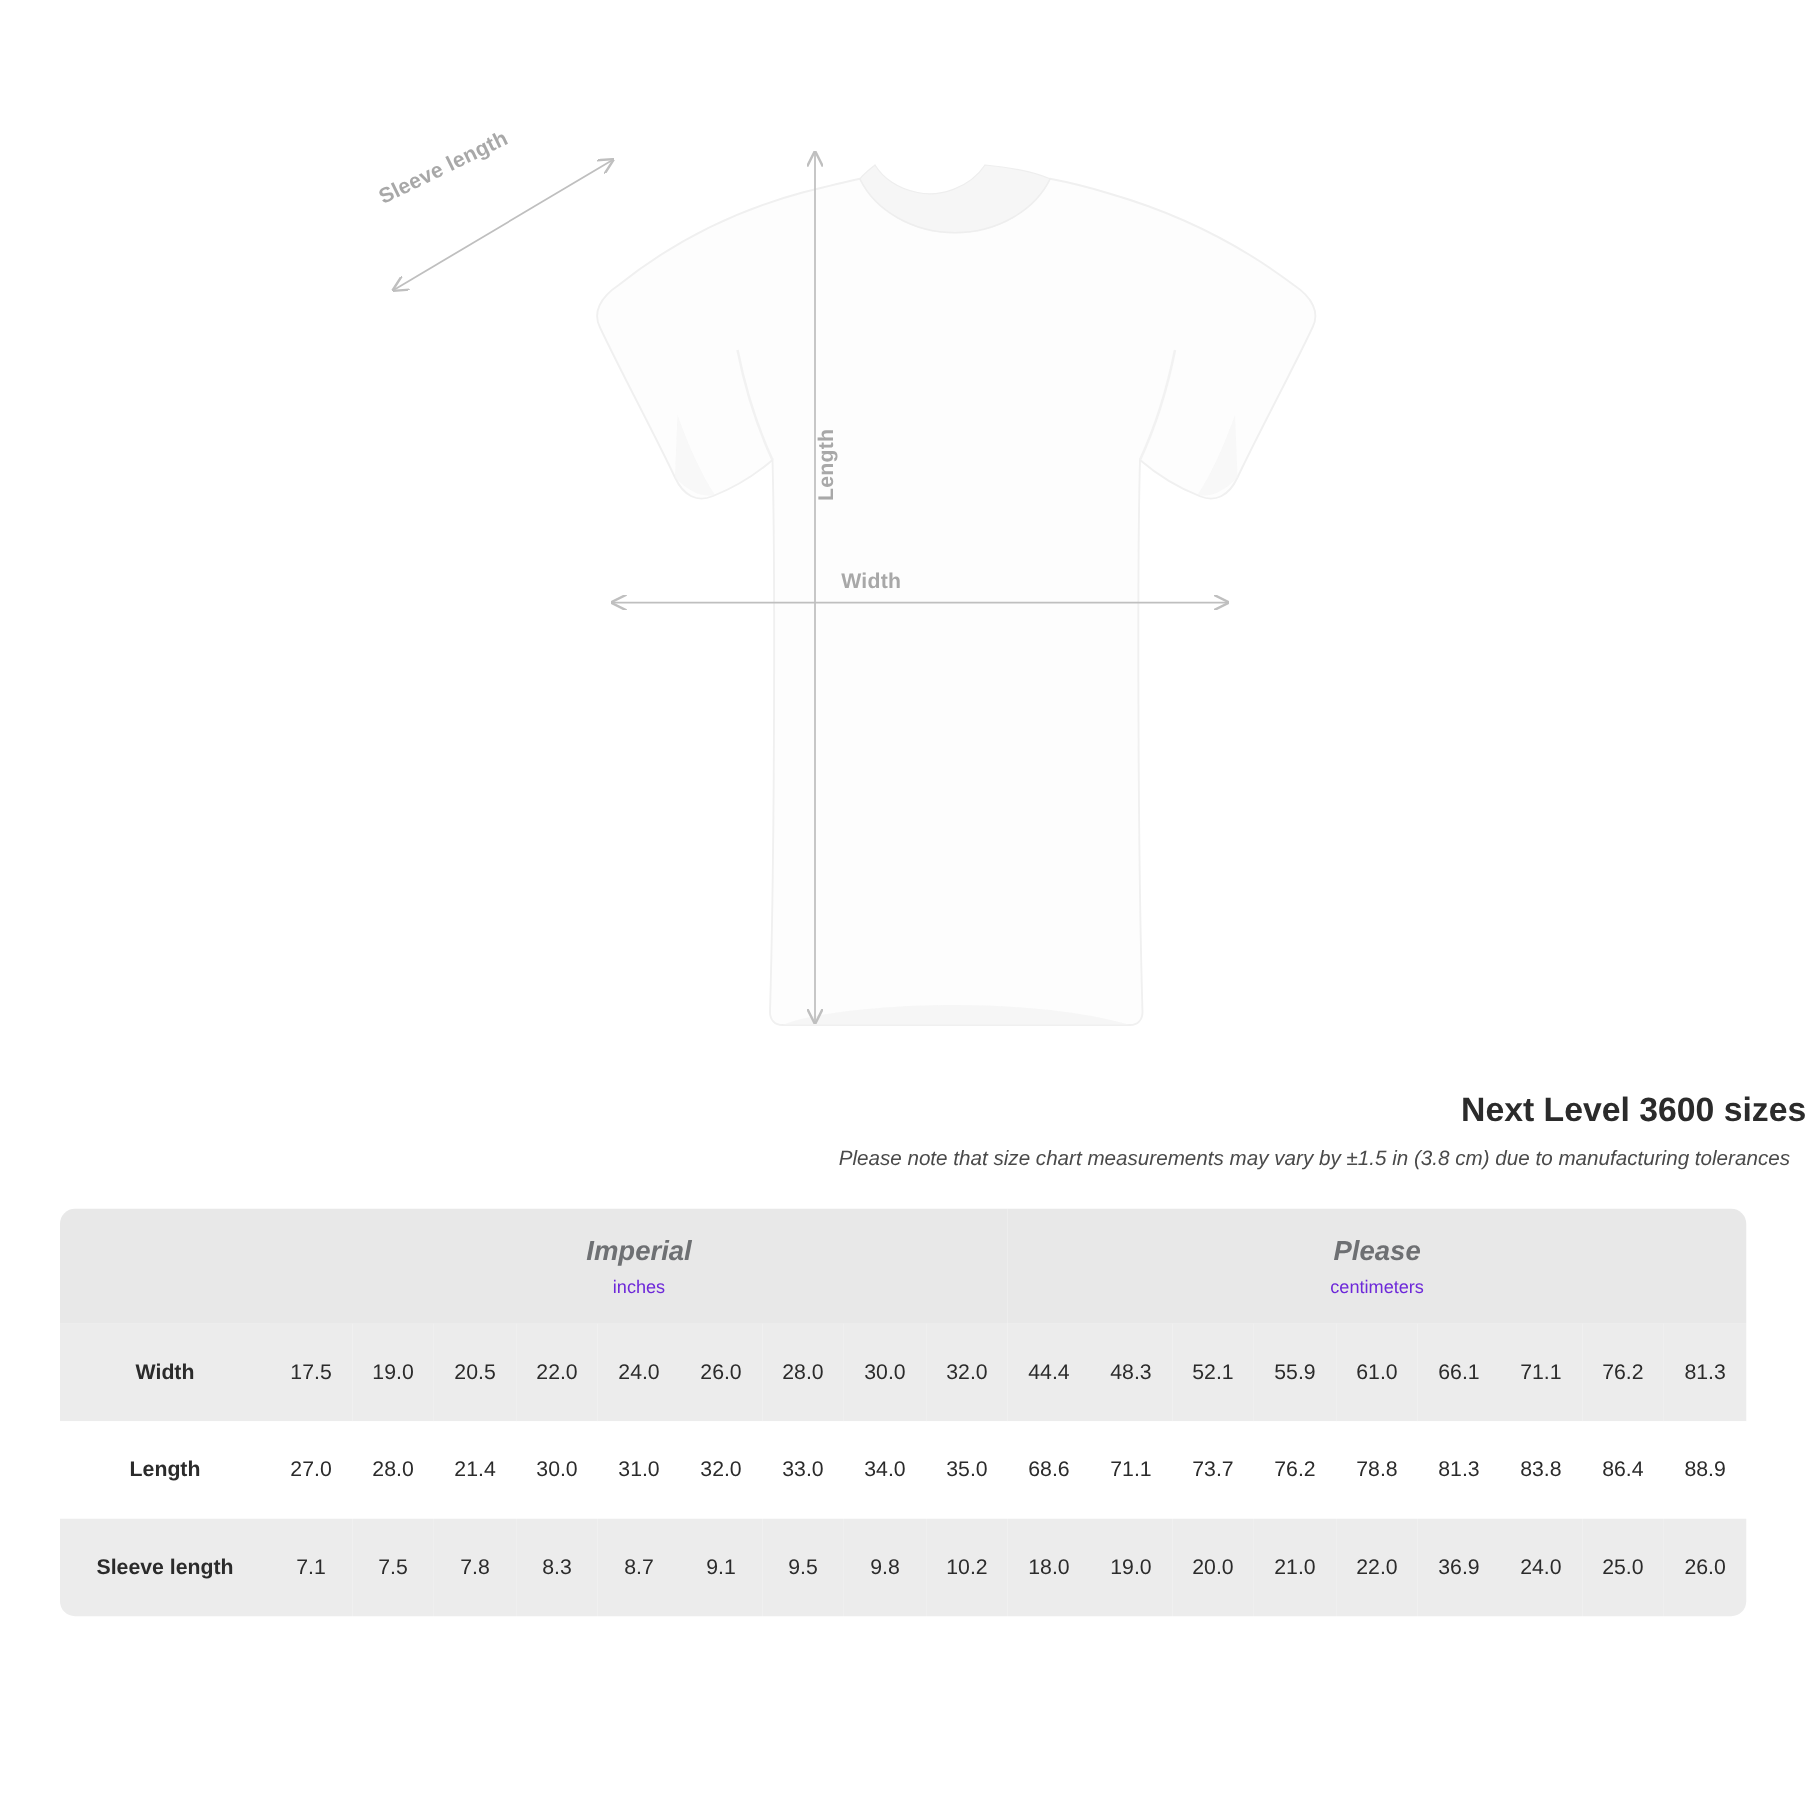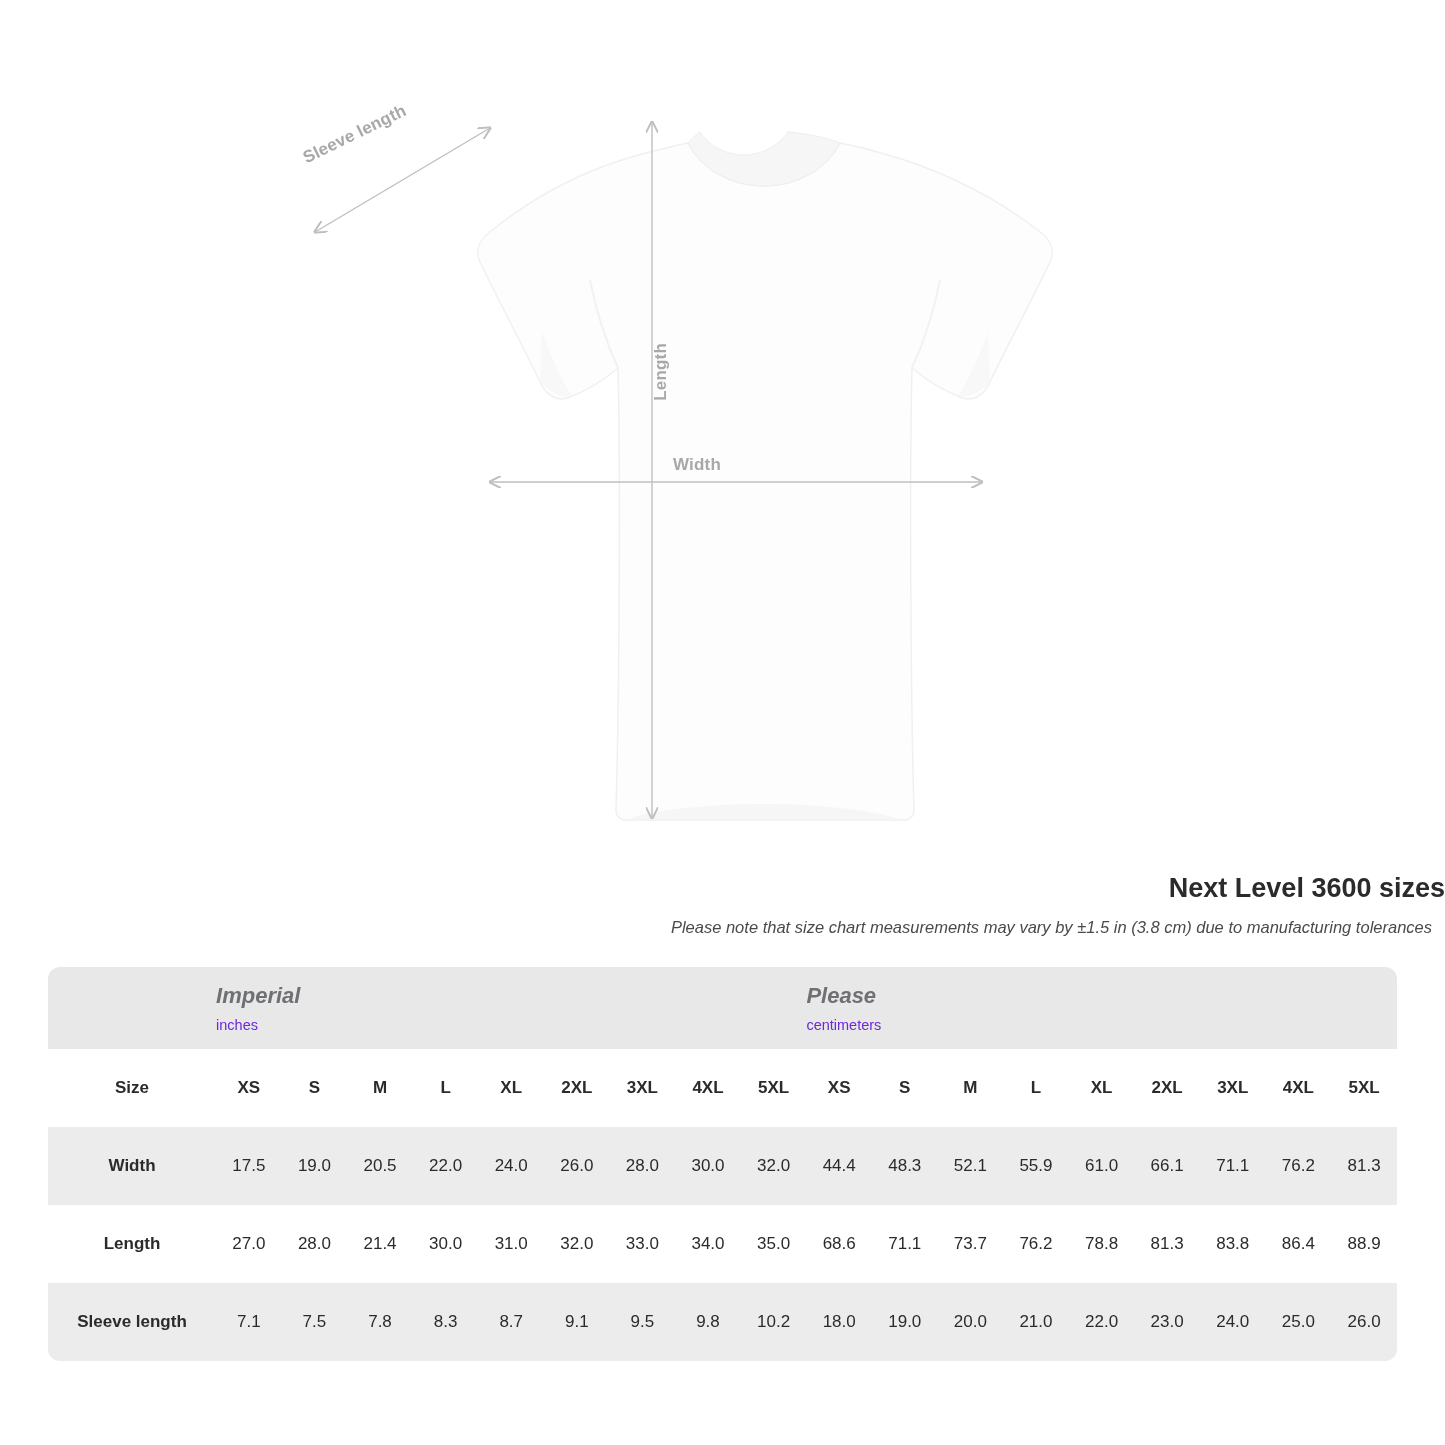--- a/index.html
+++ b/index.html
@@ -84,23 +84,23 @@
   .table-wrap {
     margin: 30px 48px 0 48px;
   }
   table.size-table {
     border-collapse: collapse;
     width: 1349px;
     table-layout: fixed;
   }
   table.size-table tr.unit-row td {
     background: #e8e8e8;
-    height: 82px;
+    height: 92px;
     vertical-align: middle;
-    text-align: left;
+    text-align: center;
   }
   .unit-name {
     font-size: 22px;
     font-style: italic;
     font-weight: bold;
     color: #6e7073;
     margin-bottom: 8px;
   }
   .unit-sub {
     font-size: 14.5px;
@@ -238,41 +238,20 @@
           <td colspan="9">
             <div class="unit-name">Imperial</div>
             <div class="unit-sub">inches</div>
           </td>
           <td colspan="9" class="round-tr">
             <div class="unit-name">Please</div>
             <div class="unit-sub">centimeters</div>
           </td>
         </tr>
 
-        <tr class="head-row">
-          <td class="row-label">Size</td>
-          <td>XS</td>
-          <td>S</td>
-          <td>M</td>
-          <td>L</td>
-          <td>XL</td>
-          <td>2XL</td>
-          <td>3XL</td>
-          <td>4XL</td>
-          <td>5XL</td>
-          <td>XS</td>
-          <td>S</td>
-          <td>M</td>
-          <td>L</td>
-          <td>XL</td>
-          <td>2XL</td>
-          <td>3XL</td>
-          <td>4XL</td>
-          <td>5XL</td>
-        </tr>
 
         <tr class="data-row shaded">
           <td class="row-label">Width</td>
           <td>17.5</td>
           <td>19.0</td>
           <td>20.5</td>
           <td>22.0</td>
           <td>24.0</td>
           <td>26.0</td>
           <td>28.0</td>
@@ -320,21 +299,21 @@
           <td>8.7</td>
           <td>9.1</td>
           <td>9.5</td>
           <td>9.8</td>
           <td>10.2</td>
           <td>18.0</td>
           <td>19.0</td>
           <td>20.0</td>
           <td>21.0</td>
           <td>22.0</td>
-          <td>23.0</td>
+          <td>36.9</td>
           <td>24.0</td>
           <td>25.0</td>
           <td class="br">26.0</td>
         </tr>
       </tbody>
     </table>
   </div>
 
 </div>
 

